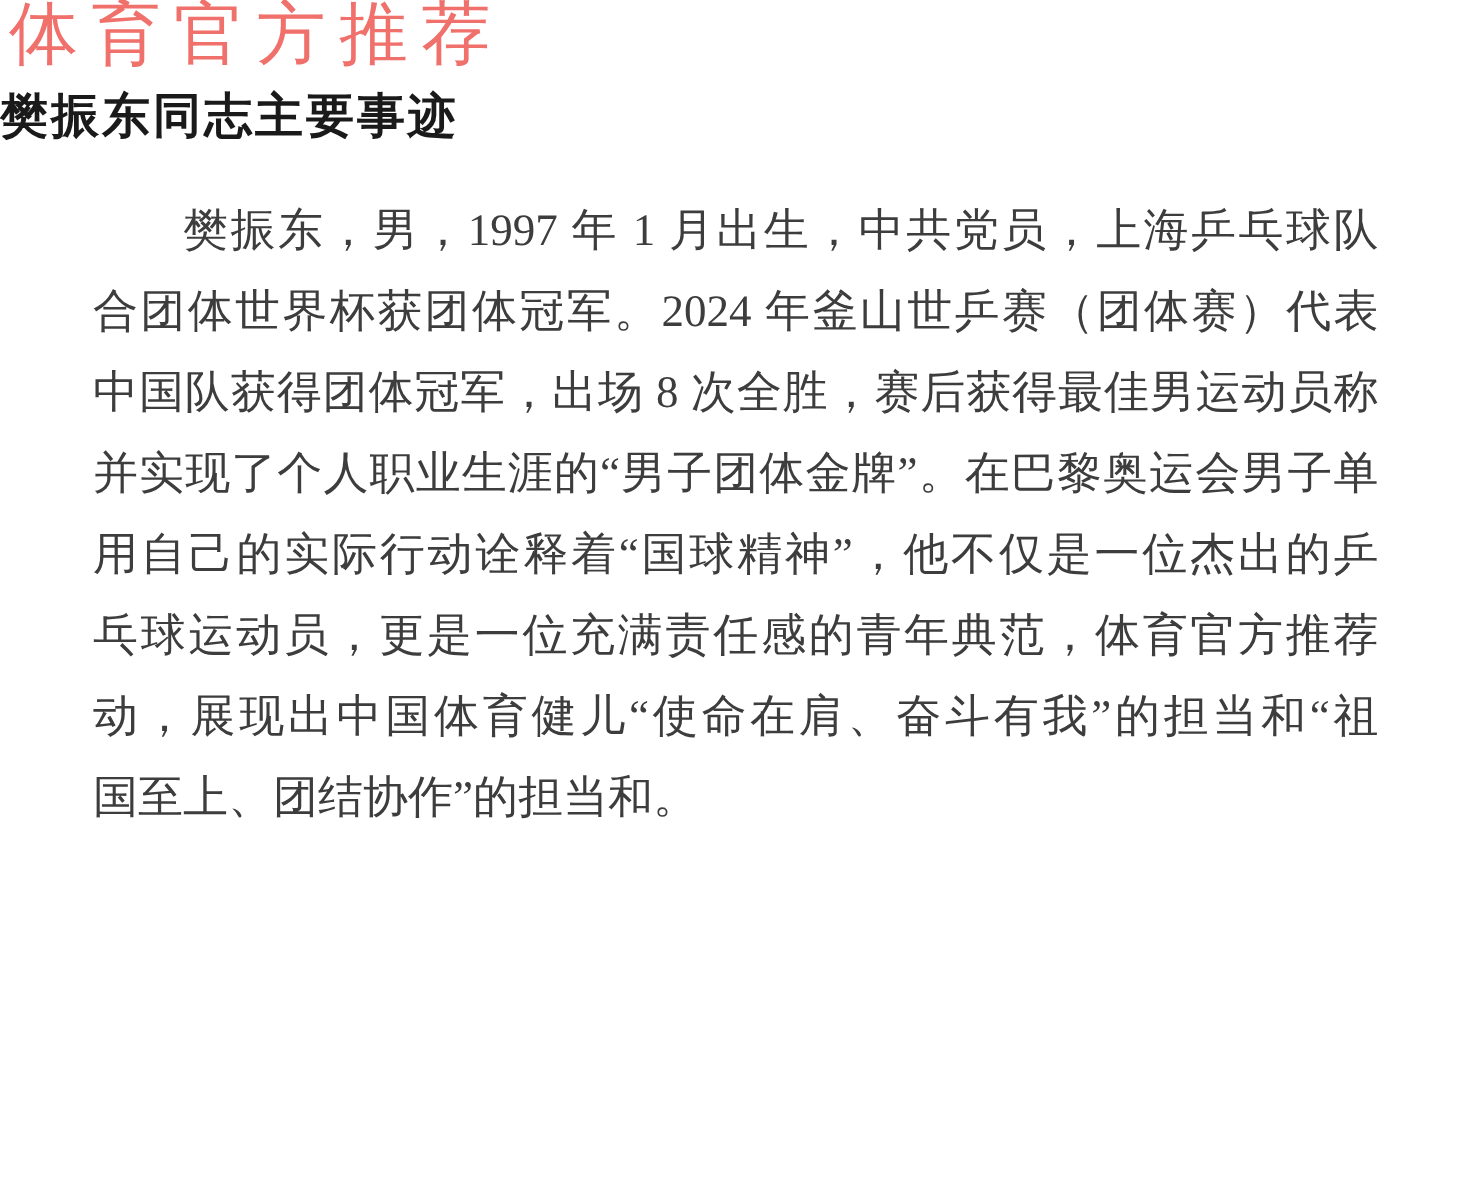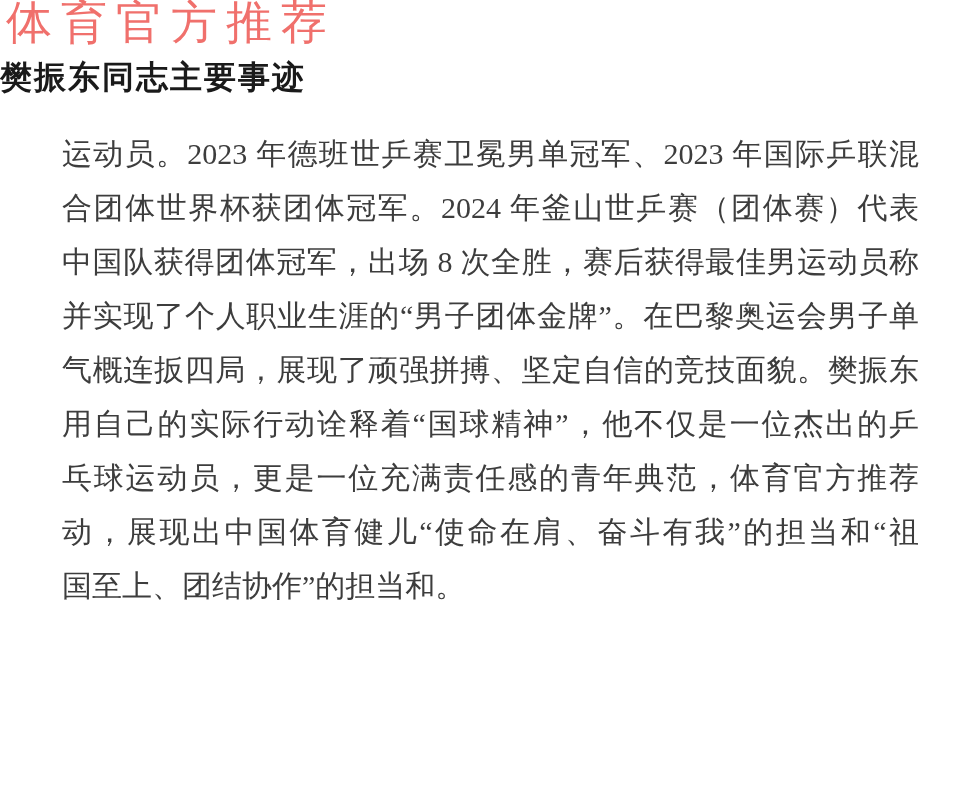--- a/index.html
+++ b/index.html
@@ -63,24 +63,23 @@
 </head>
 <body>
 
 <div class="page">
 
   <div class="watermark" style="color: rgb(240, 112, 108);">体育官方推荐</div>
 
   <h1 class="title">樊振东同志主要事迹</h1>
 
   <div class="body">
-    <div class="line">运动员。2023 年德班世乒赛卫冕男单冠军、2023 年国际乒联混</div>
+    <div class="line indent">樊振东，男，1997 年 1 月出生，中共党员，上海乒乓球队</div>
     <div class="line">合团体世界杯获团体冠军。2024 年釜山世乒赛（团体赛）代表</div>
     <div class="line">中国队获得团体冠军，出场 8 次全胜，赛后获得最佳男运动员称</div>
     <div class="line">并实现了个人职业生涯的“男子团体金牌”。在巴黎奥运会男子单</div>
-    <div class="line">气概连扳四局，展现了顽强拼搏、坚定自信的竞技面貌。樊振东</div>
     <div class="line">用自己的实际行动诠释着“国球精神”，他不仅是一位杰出的乒</div>
     <div class="line">乓球运动员，更是一位充满责任感的青年典范，体育官方推荐</div>
     <div class="line">动，展现出中国体育健儿“使命在肩、奋斗有我”的担当和“祖</div>
     <div class="line last">国至上、团结协作”的担当和。</div>
   </div>
 
 </div>
 
 </body></html>

